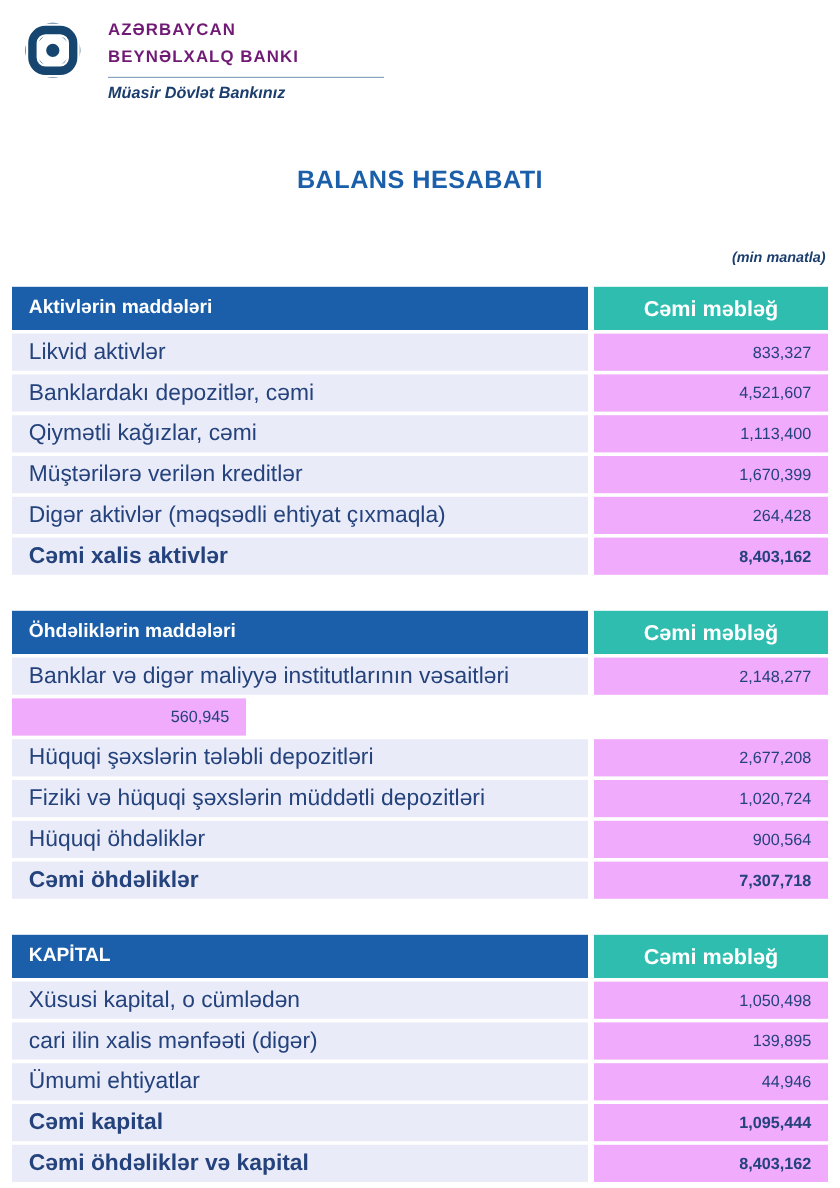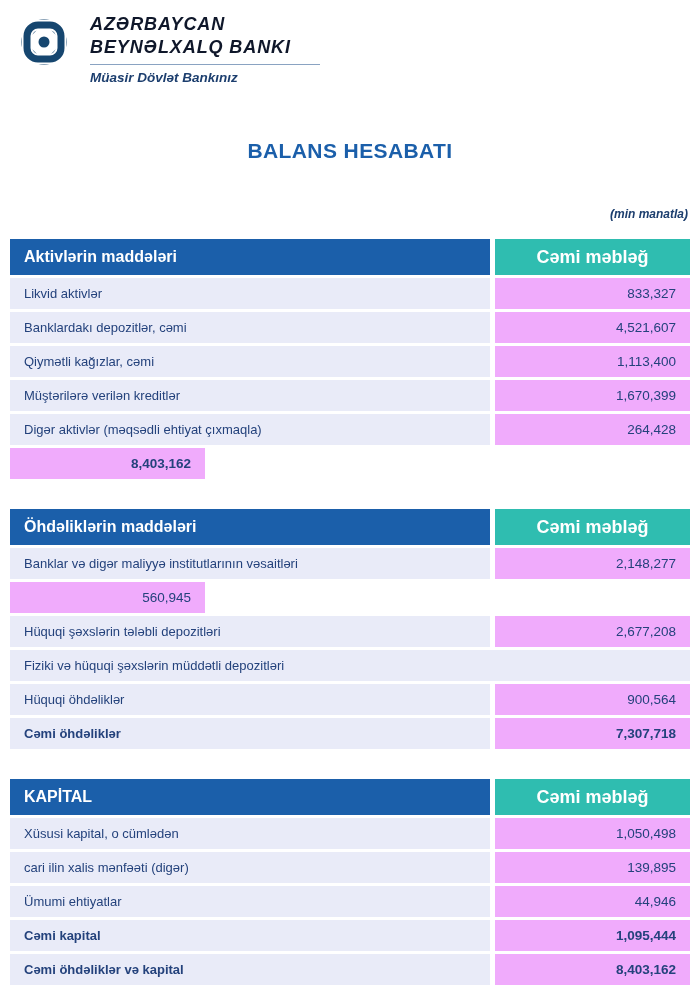--- a/index.html
+++ b/index.html
@@ -9,21 +9,21 @@
     font-family: "Liberation Sans", sans-serif;
     color: #24427C;
   }
   .page { width: 700px; height: 990px; position: relative; }
 
   
   .brand { display: flex; align-items: flex-start; gap: 14px; padding: 10px 0 0 12px; }
   .logo { width: 64px; height: 64px; flex: 0 0 auto; }
   .logo svg { display: block; }
   .brand-text { padding-top: 3px; }
-  .name-line { font-size: 18px; font-weight: 700; color: #0f172a; letter-spacing: 0.9px; line-height: 23px; font-style: italic; }
+  .name-line { font-size: 14px; font-weight: 700; color: #701a75; letter-spacing: 0.9px; line-height: 23px; }
   .brand-rule { width: 230px; border: none; border-top: 1px solid #8AA3C2; margin: 5px 0 5px; }
   .tagline { font-size: 13.5px; font-style: italic; font-weight: 600; color: #1C3E6E; }
 
   
   .title { margin-top: 54px; text-align: center; font-size: 21px; font-weight: 700; color: #1B5FAA; letter-spacing: 0.4px; }
   .unit-note { margin: 44px 12px 0 0; text-align: right; font-size: 12px; font-style: italic; font-weight: 700; color: #1C3E6E; }
 
   
   .tables { padding: 8px 10px; }
   .fin-table { margin-top: 10px; }
@@ -32,21 +32,21 @@
   .h-label {
     flex: 1; background: #1B5FAA; color: #ffffff;
     font-size: 16px; font-weight: 700; padding: 9px 14px; line-height: 18px;
   }
   .h-value {
     width: 195px; background: #2FBDB0; color: #ffffff; text-align: center;
     font-size: 18px; font-weight: 700; padding: 9px 0; line-height: 18px;
   }
   .trow { display: flex; gap: 5px; margin-bottom: 3px; }
   .c-label {
-    flex: 1; background: #E9EBF8; font-size: 13px; line-height: 15px;
+    flex: 1; background: #E9EBF8; font-size: 19px; line-height: 15px;
     padding: 8px 14px; color: #24427C;
   }
   .c-value {
     width: 195px; background: #f0abfc; text-align: right; font-size: 13.5px;
     line-height: 15px; padding: 8px 14px 8px 0; color: #24427C;
   }
   .trow.total .c-label, .trow.total .c-value { font-weight: 700; }
 </style>
 </head>
 <body>
@@ -97,20 +97,21 @@
       </div>
       <div class="trow">
         <div class="c-label">Müştərilərə verilən kreditlər</div>
         <div class="c-value">1,670,399</div>
       </div>
       <div class="trow">
         <div class="c-label">Digər aktivlər (məqsədli ehtiyat çıxmaqla)</div>
         <div class="c-value">264,428</div>
       </div>
       <div class="trow total">
+        <div class="c-label">Cəmi xalis aktivlər</div>
         <div class="c-value">8,403,162</div>
       </div>
     </div>
 
     <div class="fin-table">
       <div class="thead">
         <div class="h-label">Öhdəliklərin maddələri</div>
         <div class="h-value">Cəmi məbləğ</div>
       </div>
       <div class="trow">
@@ -119,20 +120,21 @@
       </div>
       <div class="trow">
         <div class="c-value">560,945</div>
       </div>
       <div class="trow">
         <div class="c-label">Hüquqi şəxslərin tələbli depozitləri</div>
         <div class="c-value">2,677,208</div>
       </div>
       <div class="trow">
         <div class="c-label">Fiziki və hüquqi şəxslərin müddətli depozitləri</div>
+        <div class="c-value">1,020,724</div>
       </div>
       <div class="trow">
         <div class="c-label">Hüquqi öhdəliklər</div>
         <div class="c-value">900,564</div>
       </div>
       <div class="trow total">
         <div class="c-label">Cəmi öhdəliklər</div>
         <div class="c-value">7,307,718</div>
       </div>
     </div>

